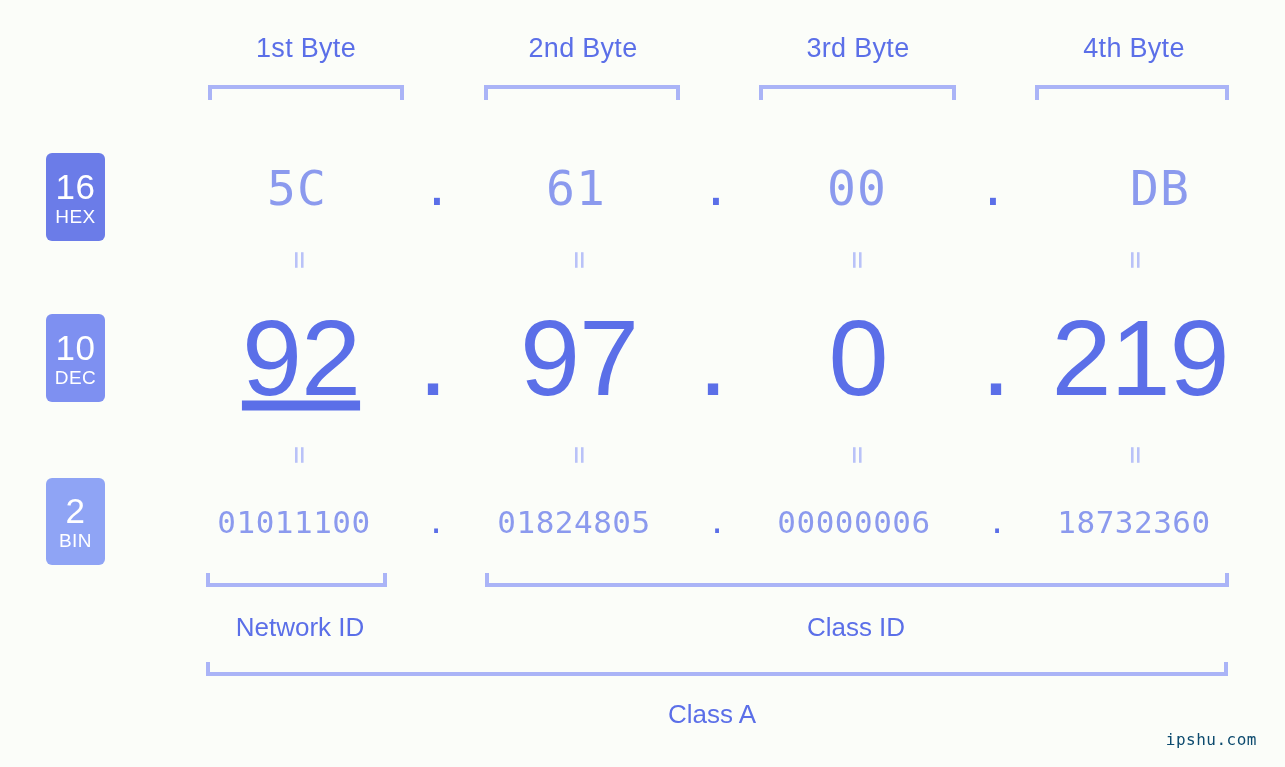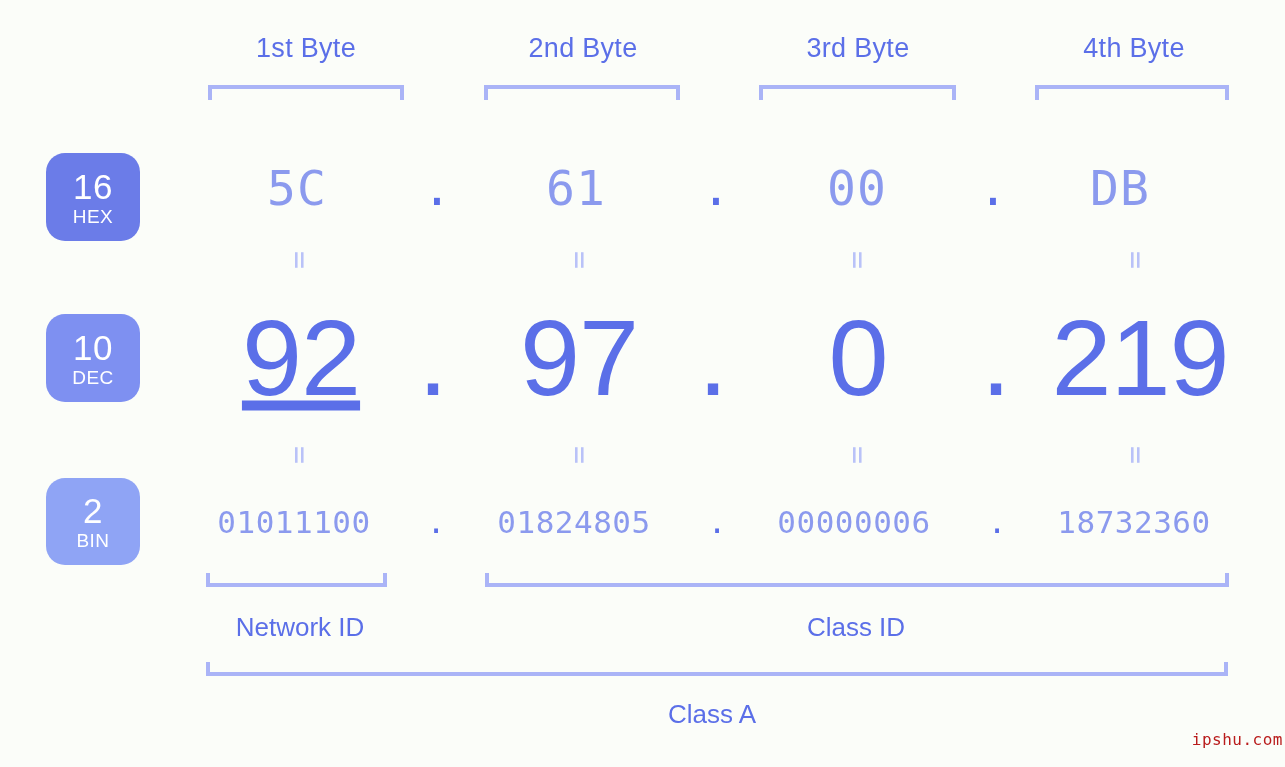--- a/index.html
+++ b/index.html
@@ -46,22 +46,22 @@
     border: 4px solid #aab4f7;
     border-top: none;
     height: 14px;
     box-sizing: border-box;
   }
 
   
   .badge {
     position: absolute;
     left: 46px;
-    width: 94px;
-    border-radius: 19px;
+    width: 59px;
+    border-radius: 6px;
     color: #ffffff;
     display: flex;
     flex-direction: column;
     align-items: center;
     justify-content: center;
     line-height: 1;
   }
   .badge .num {
     font-size: 35px;
     font-weight: 400;
@@ -149,25 +149,25 @@
     font-family: "Liberation Sans", sans-serif;
     font-size: 26px;
     color: #5b6fe8;
     text-align: center;
     white-space: nowrap;
     transform: translateX(-50%);
   }
 
   .watermark {
     position: absolute;
-    right: 2px;
+    right: 28px;
     bottom: 18px;
     font-family: "DejaVu Sans Mono", monospace;
     font-size: 16px;
-    color: #b91c1c;
+    color: #0c4a6e;
     letter-spacing: 0.5px;
   }
 </style>
 </head>
 <body>
 
 <div class="stage">
 
   <div class="byte-label" style="left:206px; width:200px;">1st Byte</div>
   <div class="byte-label" style="left:483px; width:200px;">2nd Byte</div>
@@ -194,21 +194,21 @@
     <span class="abbr">BIN</span>
   </div>
 
   <div class="row" style="top:188px;">
     <span class="cell hex-val" style="left:297px;">5C</span>
     <span class="dot hex-dot" style="left:437px;">.</span>
     <span class="cell hex-val" style="left:576px;">61</span>
     <span class="dot hex-dot" style="left:716px;">.</span>
     <span class="cell hex-val" style="left:857px;">00</span>
     <span class="dot hex-dot" style="left:993px;">.</span>
-    <span class="cell hex-val" style="left:1120px;">DB</span>
+    <span class="cell hex-val" style="left:1160px;">DB</span>
   </div>
 
   <div class="eq" style="left:300px; top:260px;">=</div>
   <div class="eq" style="left:580px; top:260px;">=</div>
   <div class="eq" style="left:858px; top:260px;">=</div>
   <div class="eq" style="left:1136px; top:260px;">=</div>
 
   <div class="row" style="top:357px;">
     <span class="cell dec-val" style="left:301px;text-decoration:underline;">92</span>
     <span class="dot dec-dot" style="left:433px;">.</span>

